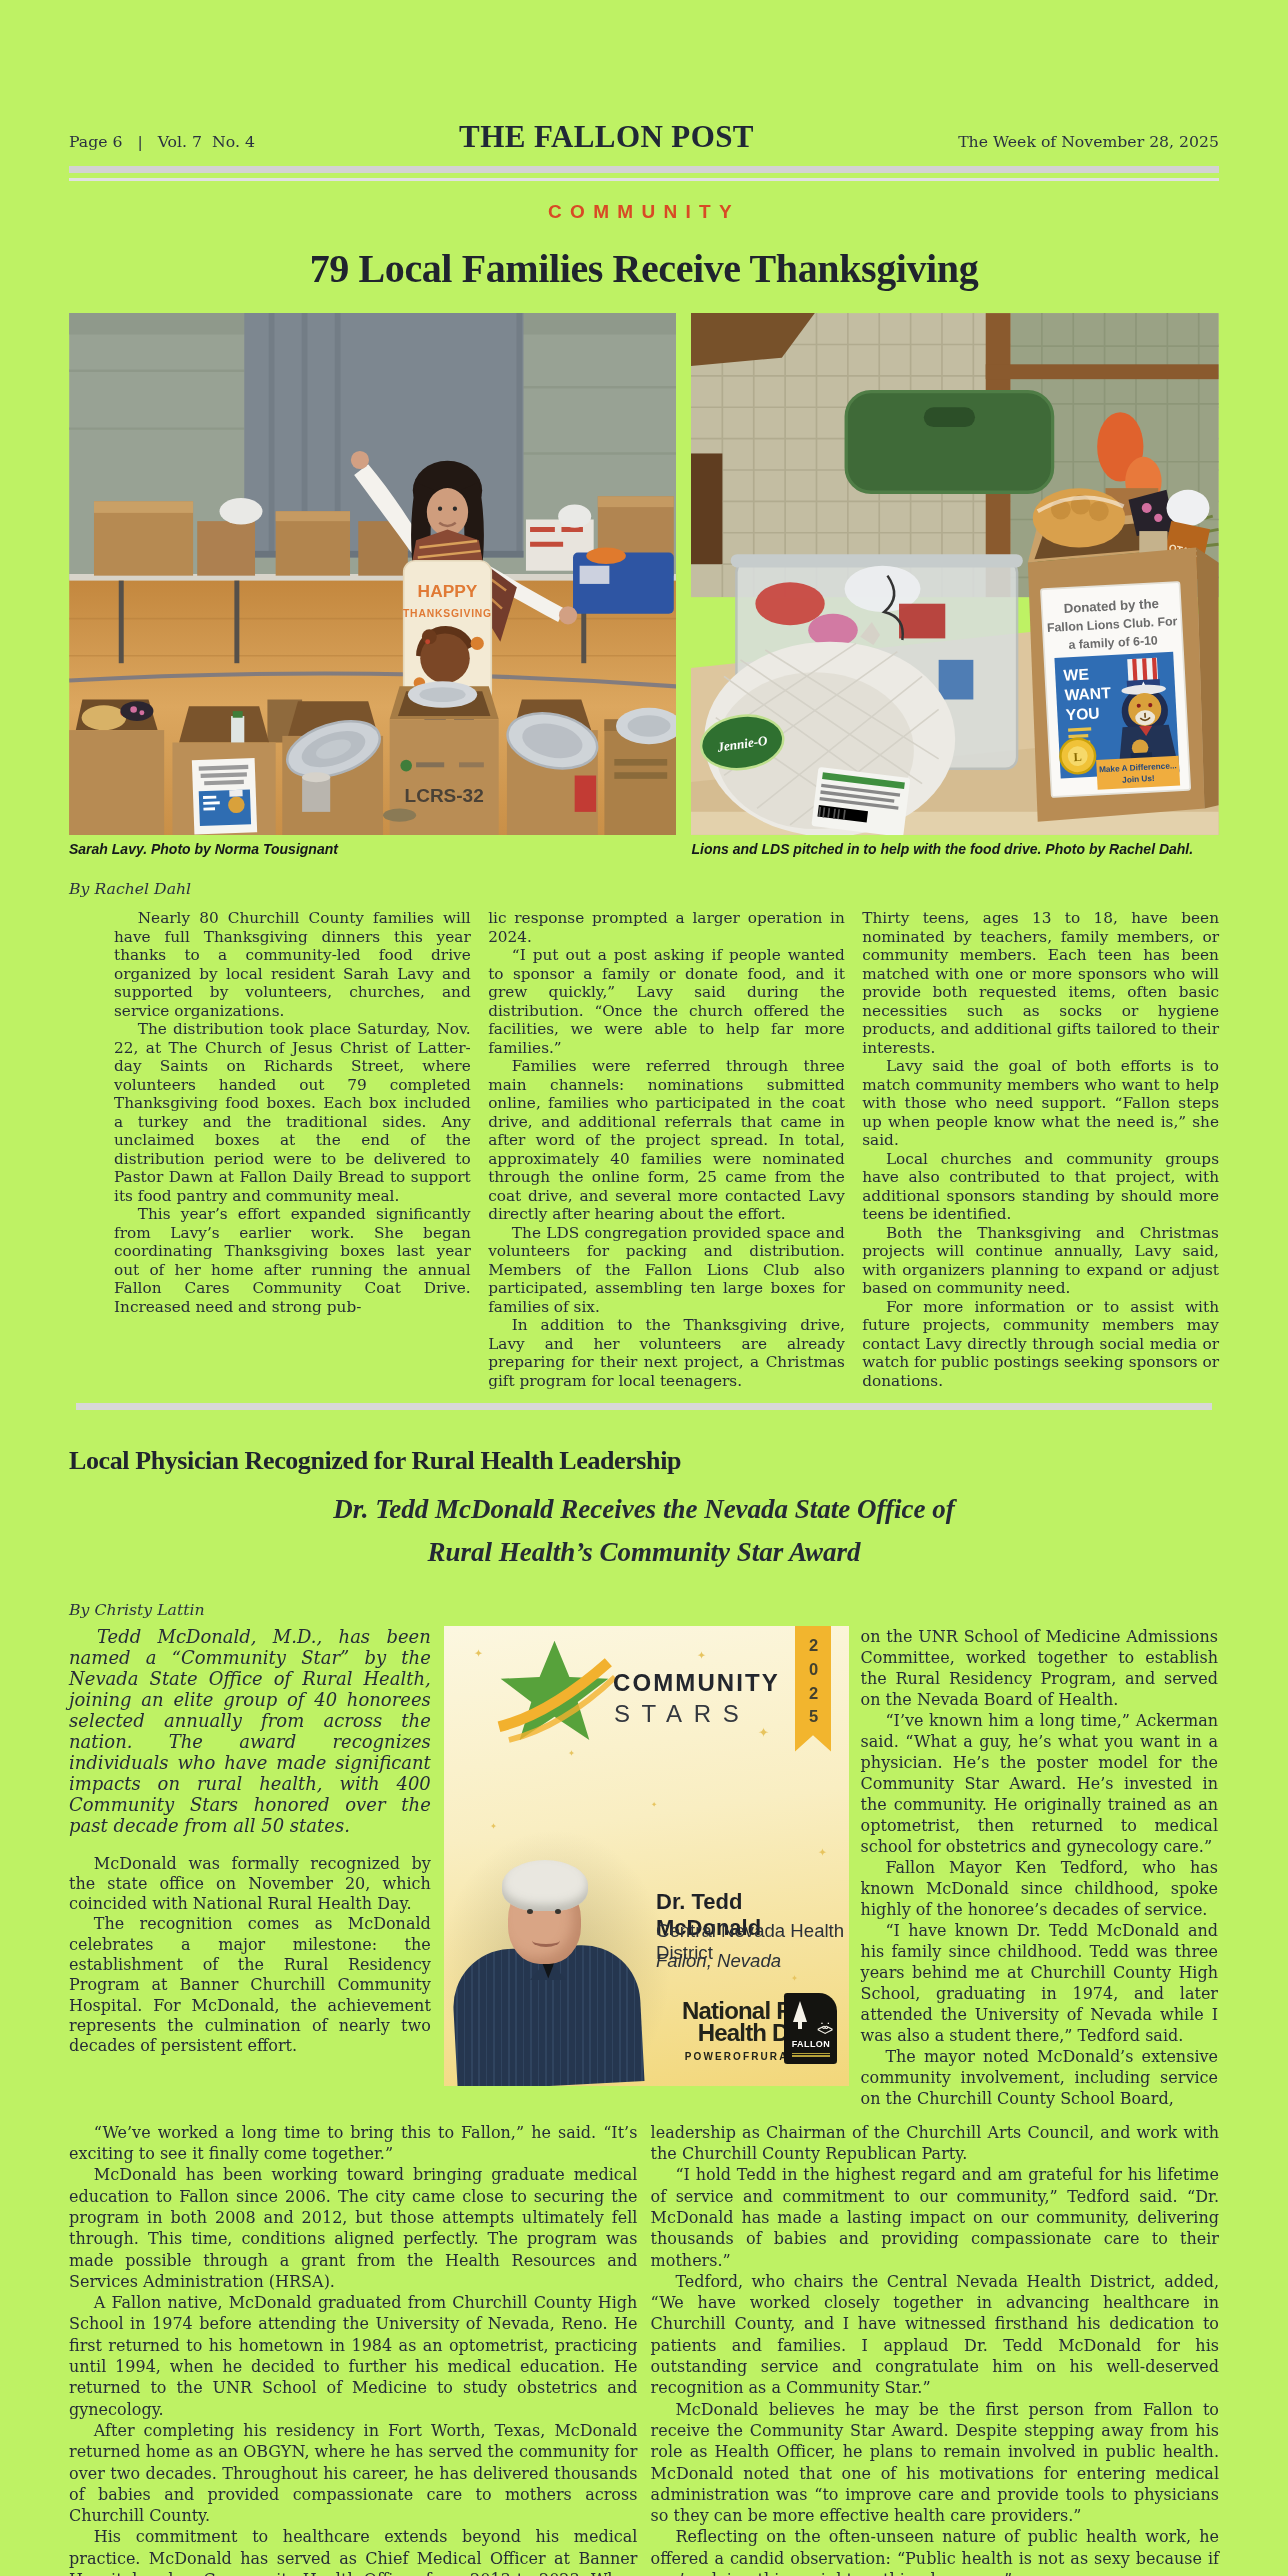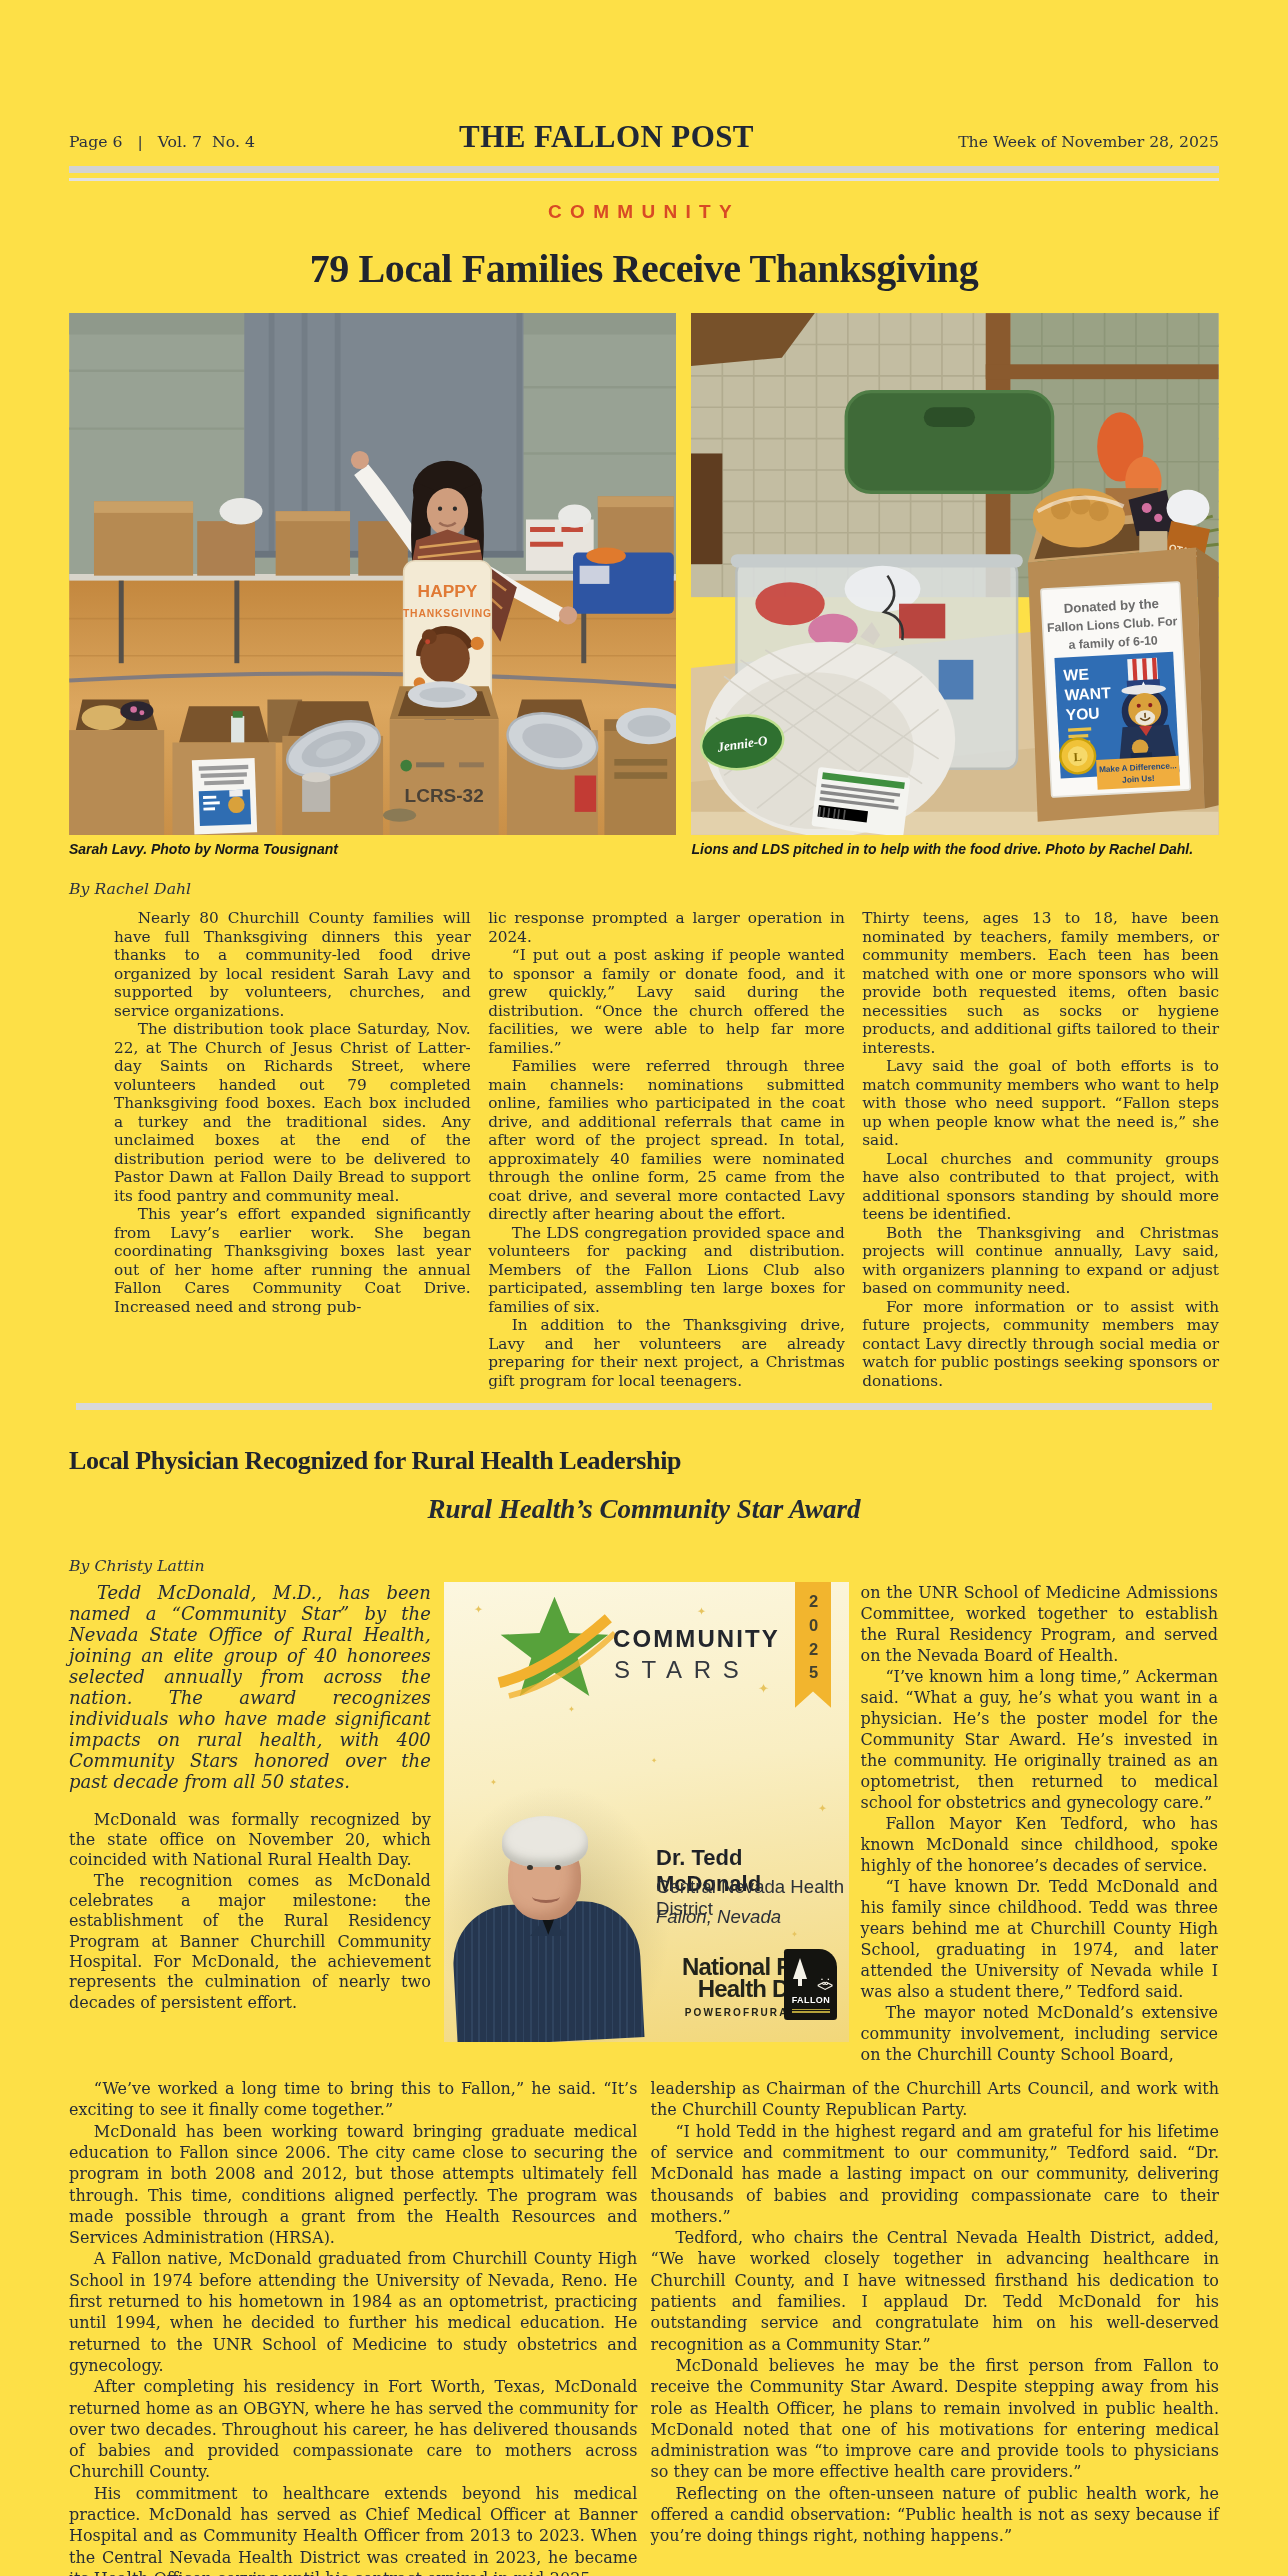--- a/index.html
+++ b/index.html
@@ -1,19 +1,19 @@
 <!DOCTYPE html>
 <html style="font-size:13.2px"><head>
 <meta charset="utf-8">
 <style>
   * { margin:0; padding:0; box-sizing:border-box; }
   html,body { background:#ffffff; }
   .page {
     position:relative; width:1288px; height:2576px; margin:0 auto;
-    background:#fde047; overflow:hidden;
+    background:#bef264; overflow:hidden;
     font-family:"DejaVu Serif", serif; color:#262c37;
   }
   .inner { padding:0 69px; }
 
   
   .masthead { display:flex; align-items:baseline; justify-content:space-between; padding-top:119px; }
   .mast-left { font-size:15.7px; color:#2a3140; white-space:pre; }
   .mast-title { font-family:"Liberation Serif", serif; font-weight:bold; font-size:31px; letter-spacing:0.4px; color:#212836; }
   .mast-right { font-size:15.7px; color:#2a3140; }
   .rule-thick { height:7.4px; background:#d3d3d3; margin-top:10.7px; }
@@ -472,20 +472,21 @@
         <p class="para">Local churches and community groups have also contributed to that project, with additional sponsors standing by should more teens be identified.</p>
         <p class="para">Both the Thanksgiving and Christmas projects will continue annually, Lavy said, with organizers planning to expand or adjust based on community need.</p>
         <p class="para">For more information or to assist with future projects, community members may contact Lavy directly through social media or watch for public postings seeking sponsors or donations.</p>
       </div>
     </div>
 
     <div class="divider"></div>
 
     <h2 class="h2">Local Physician Recognized for Rural Health Leadership</h2>
     <div class="subtitle">
+      <div>Dr. Tedd McDonald Receives the Nevada State Office of</div>
       <div>Rural Health’s Community Star Award</div>
     </div>
 
     <div class="byline2">By Christy Lattin</div>
 
     <div class="grid-top">
       <div class="a2-left">
         <p class="para deck">Tedd McDonald, M.D., has been named a “Community Star” by the Nevada State Office of Rural Health, joining an elite group of 40 honorees selected annually from across the nation. The award recognizes individuals who have made significant impacts on rural health, with 400 Community Stars honored over the past decade from all 50 states.</p>
         <p class="para">McDonald was formally recognized by the state office on November 20, which coincided with National Rural Health Day.</p>
         <p class="para">The recognition comes as McDonald celebrates a major milestone: the establishment of the Rural Residency Program at Banner Churchill Community Hospital. For McDonald, the achievement represents the culmination of nearly two decades of persistent effort.</p>

